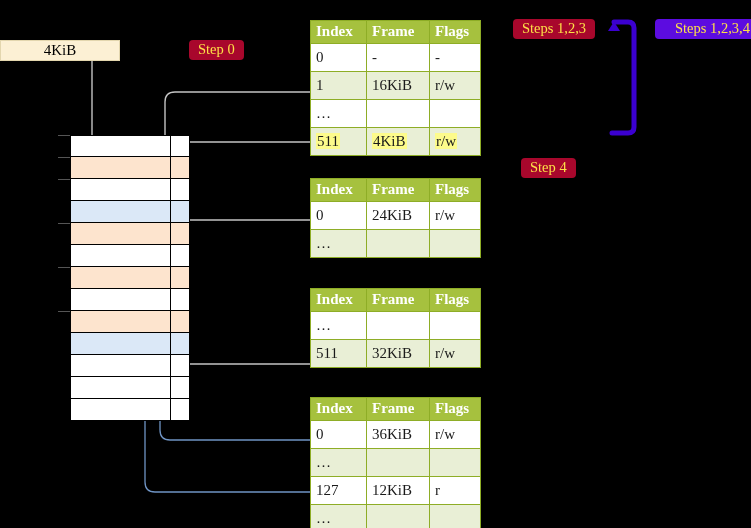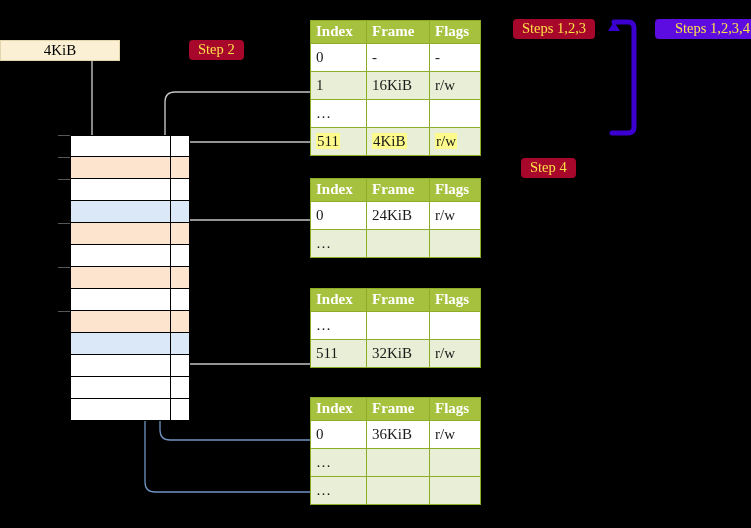--- a/index.html
+++ b/index.html
@@ -135,21 +135,21 @@
       <div class="cell orange" style="height: 22px;"></div>
       <div class="cell" style="height: 22px;"></div>
       <div class="cell orange" style="height: 22px;"></div>
       <div class="cell blue" style="height: 22px;"></div>
       <div class="cell" style="height: 22px;"></div>
       <div class="cell" style="height: 22px;"></div>
       <div class="cell" style="height: 22px;"></div>
     </div>
 
   <div id="badges-layer">
-      <div class="badge red" style="left: 189px; top: 40px;">Step 2</div>
+      <div class="badge red" style="left: 189px; top: 40px;">Step 0</div>
       <div class="badge red" style="left: 513px; top: 19px;">Steps 1,2,3</div>
       <div class="badge purple" style="left: 655px; top: 19px; padding-left: 20px;">Steps 1,2,3,4</div>
       <div class="badge red" style="left: 521px; top: 158px; text-align: right;">Step 4</div>
     </div>
 
   <div id="tables-layer">
       <table class="ptable" style="left: 310px; top: 20px;">
         <thead>
           <tr>
             <th class="c-index">Index</th>
@@ -233,20 +233,25 @@
         <tbody>
           <tr class="plain">
             <td class="c-index">0</td>
             <td class="c-frame">36KiB</td>
             <td class="c-flags">r/w</td>
           </tr>
           <tr class="alt">
             <td class="c-index">…</td>
             <td class="c-frame"></td>
             <td class="c-flags"></td>
+          </tr>
+          <tr class="plain">
+            <td class="c-index">127</td>
+            <td class="c-frame">12KiB</td>
+            <td class="c-flags">r</td>
           </tr>
           <tr class="alt">
             <td class="c-index">…</td>
             <td class="c-frame"></td>
             <td class="c-flags"></td>
           </tr>
         </tbody>
       </table>
     </div>
 

